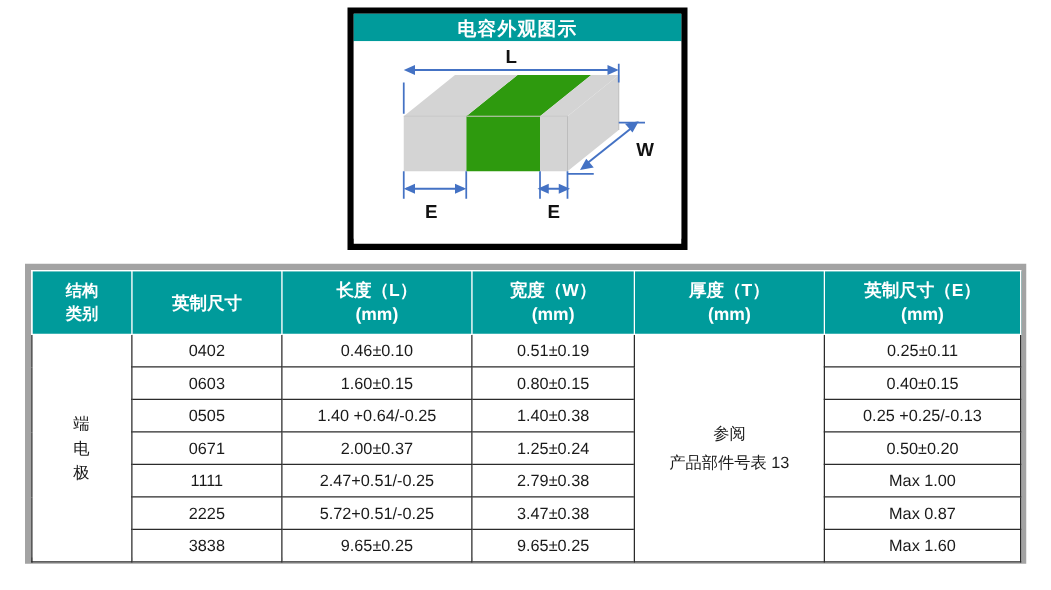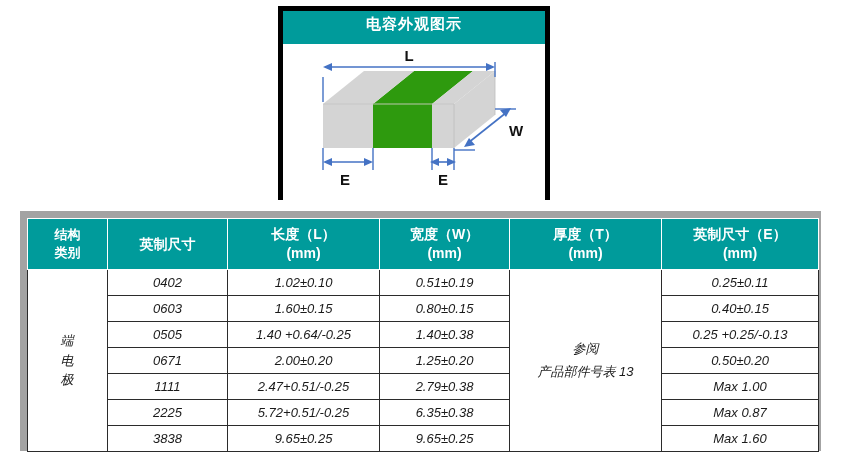--- a/index.html
+++ b/index.html
@@ -21,21 +21,21 @@
     position: absolute;
     left: 278px;
     top: 6px;
     width: 272px;
     height: 194px;
     border: 5px solid #000000;
     box-sizing: border-box;
     background: #ffffff;
   }
   #diagram-title {
-    height: 33px;
+    height: 22px;
     line-height: 26px;
     text-align: center;
     background: #009B9B;
     color: #ffffff;
     font-size: 15px;
     font-weight: bold;
     letter-spacing: 1px;
   }
   #diagram-body {
     position: relative;
@@ -46,21 +46,21 @@
     display: block;
   }
 
   
   #spec-table-wrap {
     position: absolute;
     left: 20px;
     top: 211px;
     width: 801px;
     height: 240px;
-    border: 7px solid #a3a3a3;
+    border: 5px solid #a3a3a3;
     box-sizing: border-box;
     background: #ffffff;
   }
   table.spec {
     width: 100%;
     height: 100%;
     border-collapse: collapse;
     table-layout: fixed;
   }
   table.spec th,
@@ -81,21 +81,20 @@
     border-color: #ffffff;
   }
   table.spec thead th.first-head {
     font-size: 13px;
   }
   table.spec tbody td {
     height: 25px;
     background: #ffffff;
     color: #1a1a1a;
     font-size: 13px;
-    font-style: italic;
   }
   td.cat-cell {
     font-size: 19px;
     font-weight: normal;
     line-height: 1.5;
     letter-spacing: 1px;
     color: #1a1a1a;
   }
   td.cat-cell .stack-char { display: block; }
   td.thickness-cell {
@@ -201,21 +200,21 @@
       </tr>
     </thead>
     <tbody>
       <tr>
         <td class="cat-cell" rowspan="7">
           <span class="stack-char">端</span>
           <span class="stack-char">电</span>
           <span class="stack-char">极</span>
         </td>
         <td>0402</td>
-        <td>1.02±0.10</td>
+        <td>0.46±0.10</td>
         <td>0.51±0.19</td>
         <td class="thickness-cell" rowspan="7">
           <span class="tline">参阅</span>
           <span class="tline">产品部件号表 13</span>
         </td>
         <td>0.25±0.11</td>
       </tr>
       <tr>
         <td>0603</td>
         <td>1.60±0.15</td>
@@ -223,34 +222,34 @@
         <td>0.40±0.15</td>
       </tr>
       <tr>
         <td>0505</td>
         <td>1.40 +0.64/-0.25</td>
         <td>1.40±0.38</td>
         <td>0.25 +0.25/-0.13</td>
       </tr>
       <tr>
         <td>0671</td>
-        <td>2.00±0.20</td>
-        <td>1.25±0.20</td>
+        <td>2.00±0.37</td>
+        <td>1.25±0.24</td>
         <td>0.50±0.20</td>
       </tr>
       <tr>
         <td>1111</td>
         <td>2.47+0.51/-0.25</td>
         <td>2.79±0.38</td>
         <td>Max 1.00</td>
       </tr>
       <tr>
         <td>2225</td>
         <td>5.72+0.51/-0.25</td>
-        <td>6.35±0.38</td>
+        <td>3.47±0.38</td>
         <td>Max 0.87</td>
       </tr>
       <tr>
         <td>3838</td>
         <td>9.65±0.25</td>
         <td>9.65±0.25</td>
         <td>Max 1.60</td>
       </tr>
     </tbody>
   </table>

